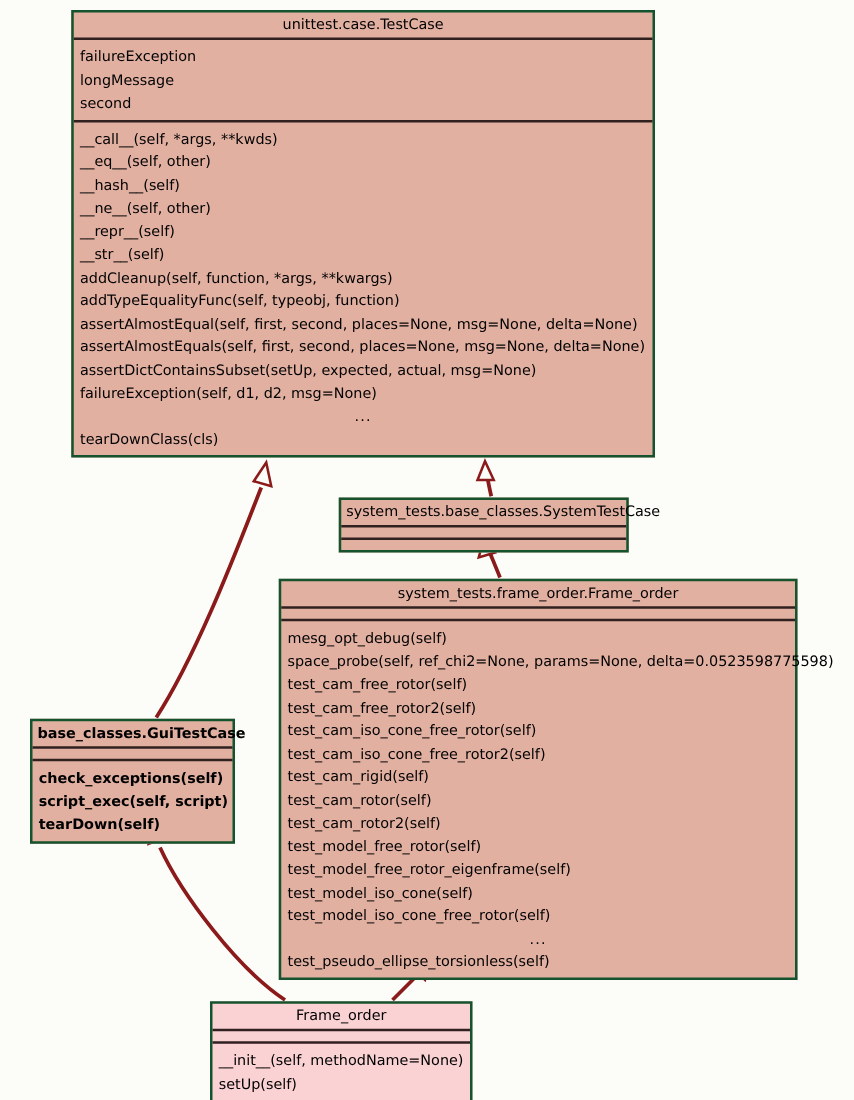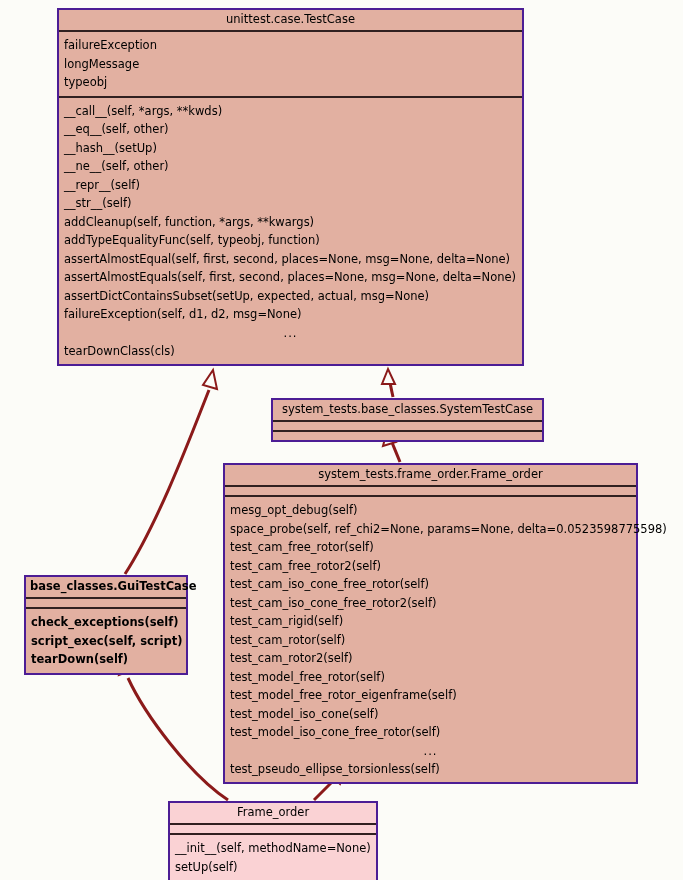--- a/index.html
+++ b/index.html
@@ -19,21 +19,21 @@
     position: absolute;
     left: 0;
     top: 0;
     width: 683px;
     height: 880px;
     pointer-events: none;
   }
   .uml-class {
     position: absolute;
     box-sizing: border-box;
-    border: 2px solid #4c1d95;
+    border: 2px solid #14532d;
     background: #e2b0a1;
     z-index: 5;
   }
   .uml-class.light {
     background: #fad2d4;
   }
   .cls-title {
     text-align: center;
     font-size: 11.5px;
     color: #000;
@@ -61,21 +61,21 @@
     padding: 0 5px;
     white-space: nowrap;
   }
   .member.ellipsis {
     text-align: center;
     letter-spacing: 1px;
     line-height: 18px;
   }
   
   #box-testcase      { left: 57px;  top: 8px;   width: 467px; }
-  #box-systemtest    { left: 271px; top: 398px; width: 273px; }
+  #box-systemtest    { left: 271px; top: 398px; width: 232px; }
   #box-frameorder-ns { left: 223px; top: 463px; width: 415px; }
   #box-guitestcase   { left: 24px;  top: 575px; width: 164px; font-weight: bold; }
   #box-frameorder    { left: 168px; top: 801px; width: 210px; }
 </style>
 </head>
 <body>
 
 <div id="canvas">
 
   <svg class="edges" viewBox="0 0 683 880" xmlns="http://www.w3.org/2000/svg">
@@ -105,27 +105,27 @@
       <polygon points="345,769 331,775 340,784" fill="#fcfcf8" stroke="#8b1a1a" stroke-width="2"></polygon>
     </g>
   </svg>
 
   <div class="uml-class" id="box-testcase">
     <div class="cls-title">unittest.case.TestCase</div>
     <div class="cls-sep"></div>
     <div class="compartment">
       <div class="member">failureException</div>
       <div class="member">longMessage</div>
-      <div class="member">typeobj</div>
+      <div class="member">second</div>
     </div>
     <div class="cls-sep"></div>
     <div class="compartment">
       <div class="member">__call__(self, *args, **kwds)</div>
       <div class="member">__eq__(self, other)</div>
-      <div class="member">__hash__(setUp)</div>
+      <div class="member">__hash__(self)</div>
       <div class="member">__ne__(self, other)</div>
       <div class="member">__repr__(self)</div>
       <div class="member">__str__(self)</div>
       <div class="member">addCleanup(self, function, *args, **kwargs)</div>
       <div class="member">addTypeEqualityFunc(self, typeobj, function)</div>
       <div class="member">assertAlmostEqual(self, first, second, places=None, msg=None, delta=None)</div>
       <div class="member">assertAlmostEquals(self, first, second, places=None, msg=None, delta=None)</div>
       <div class="member">assertDictContainsSubset(setUp, expected, actual, msg=None)</div>
       <div class="member">failureException(self, d1, d2, msg=None)</div>
       <div class="member ellipsis">...</div>

